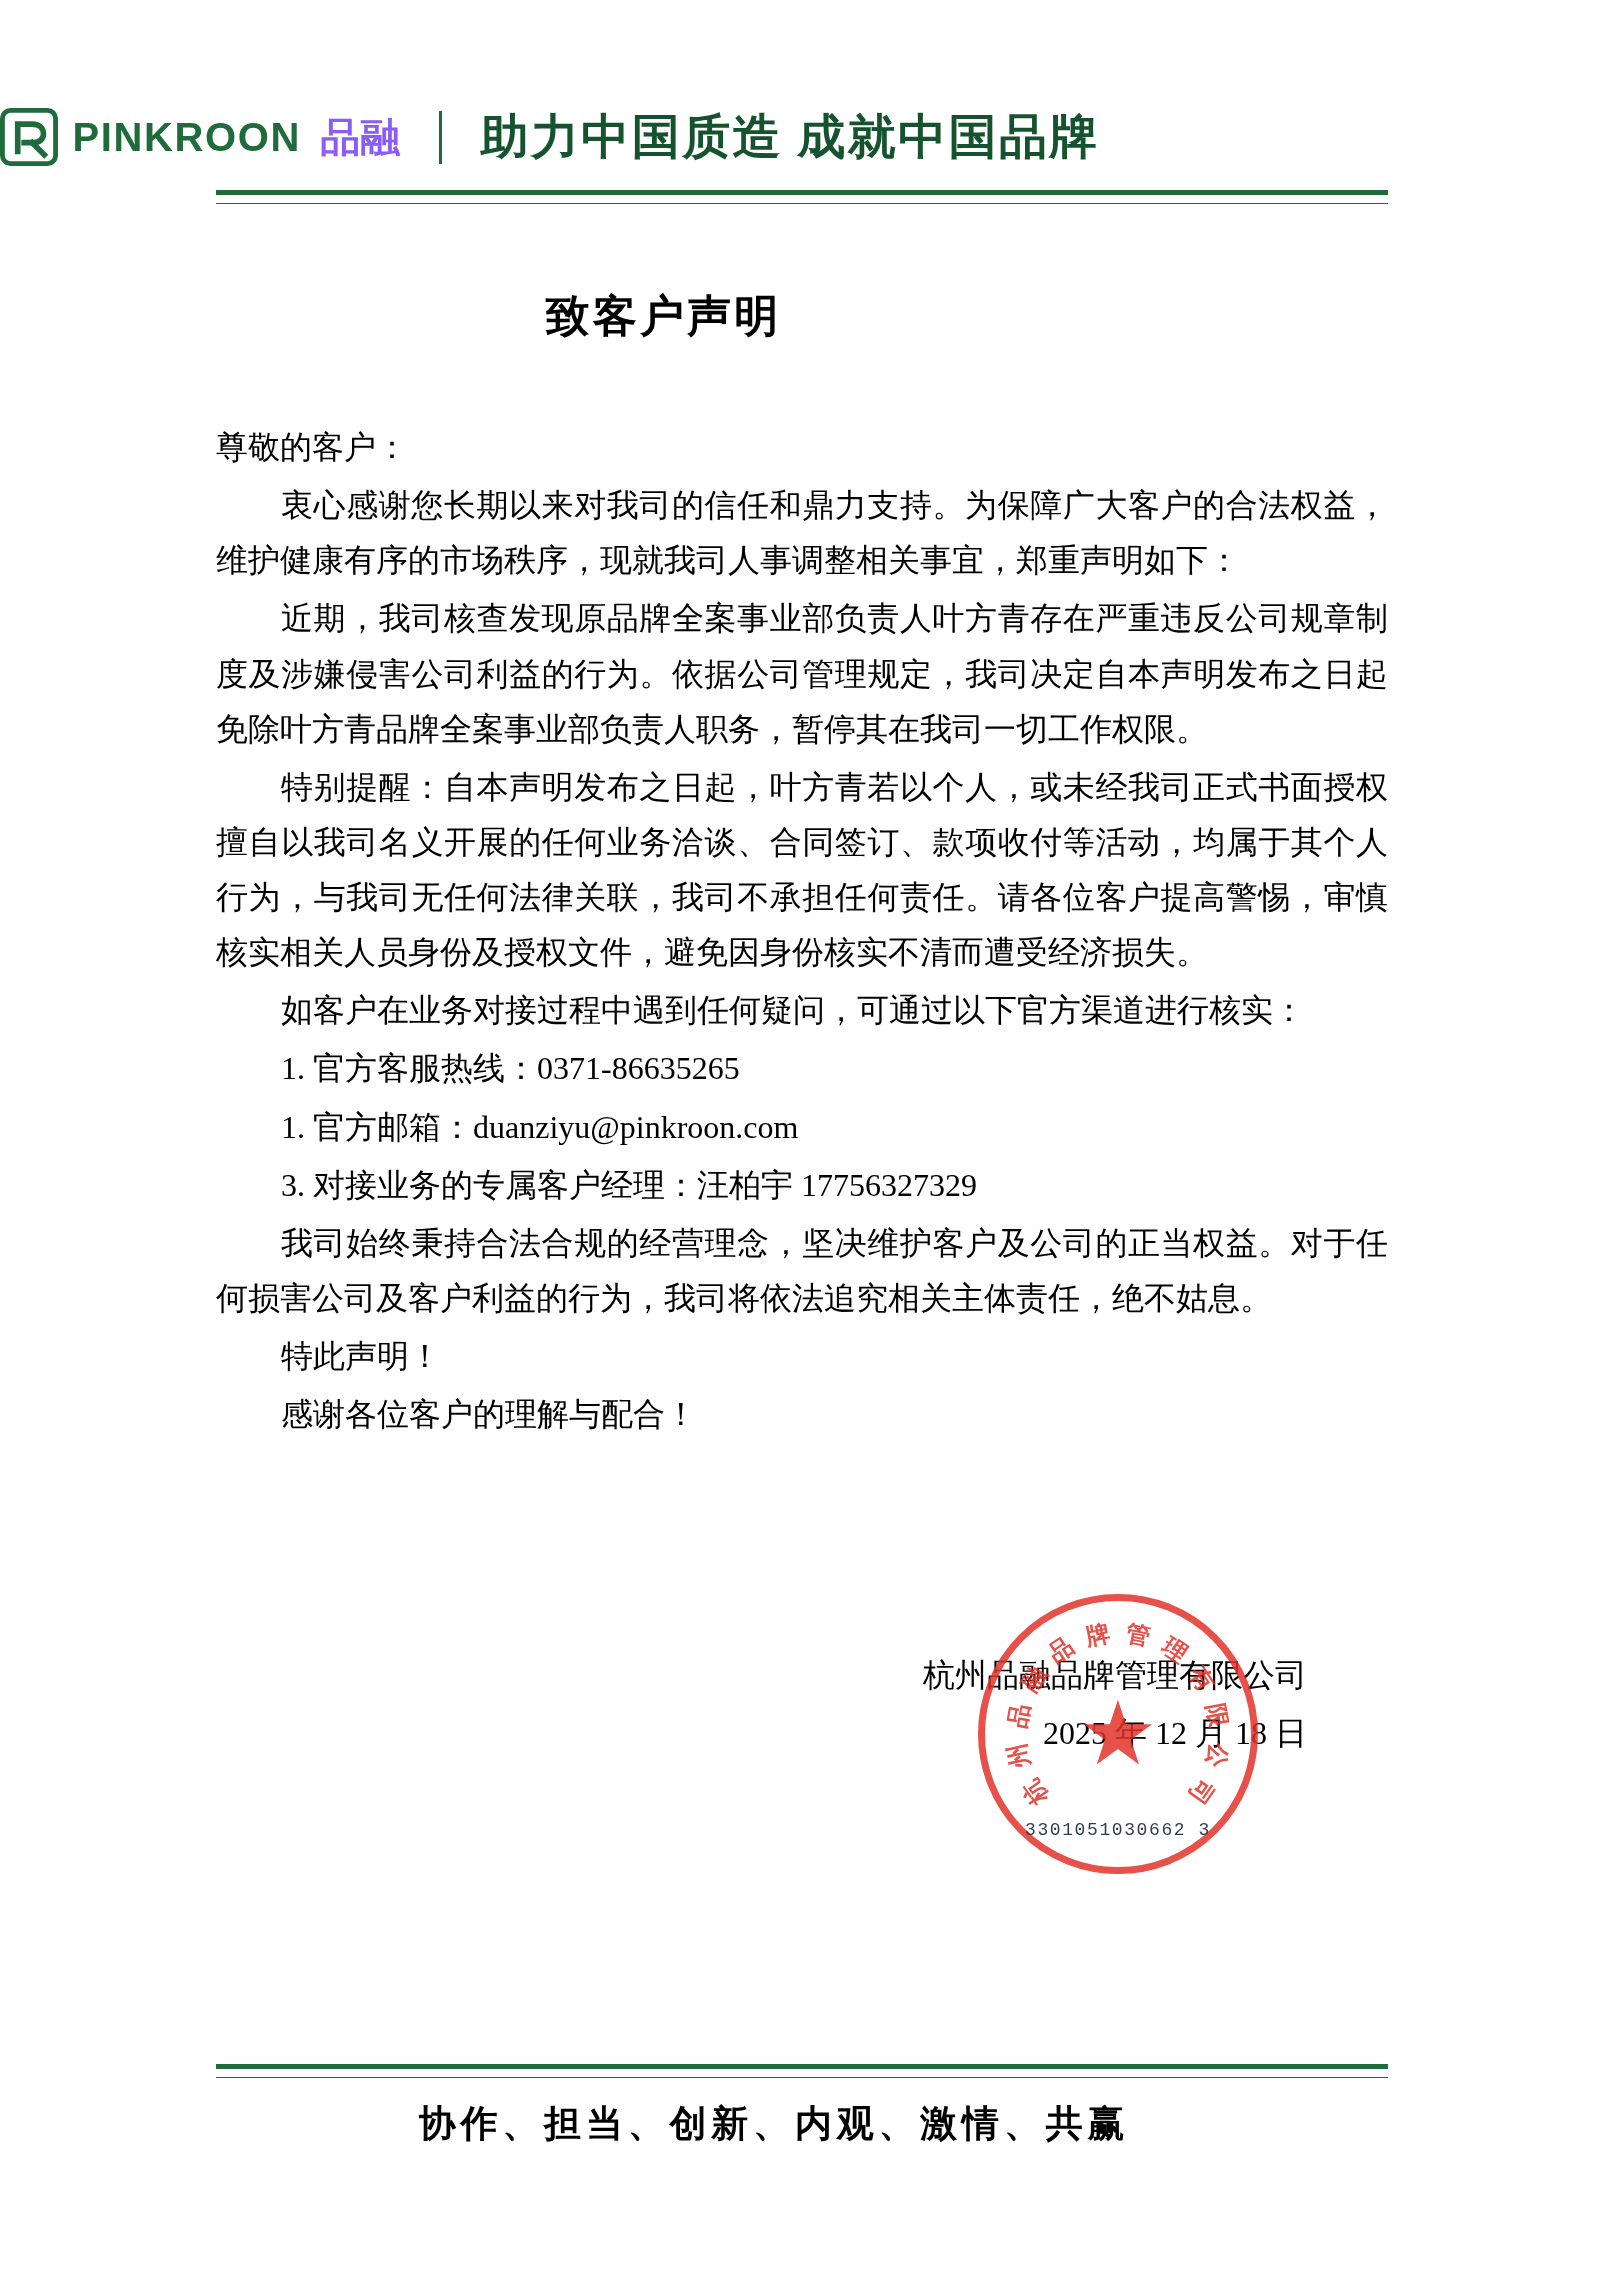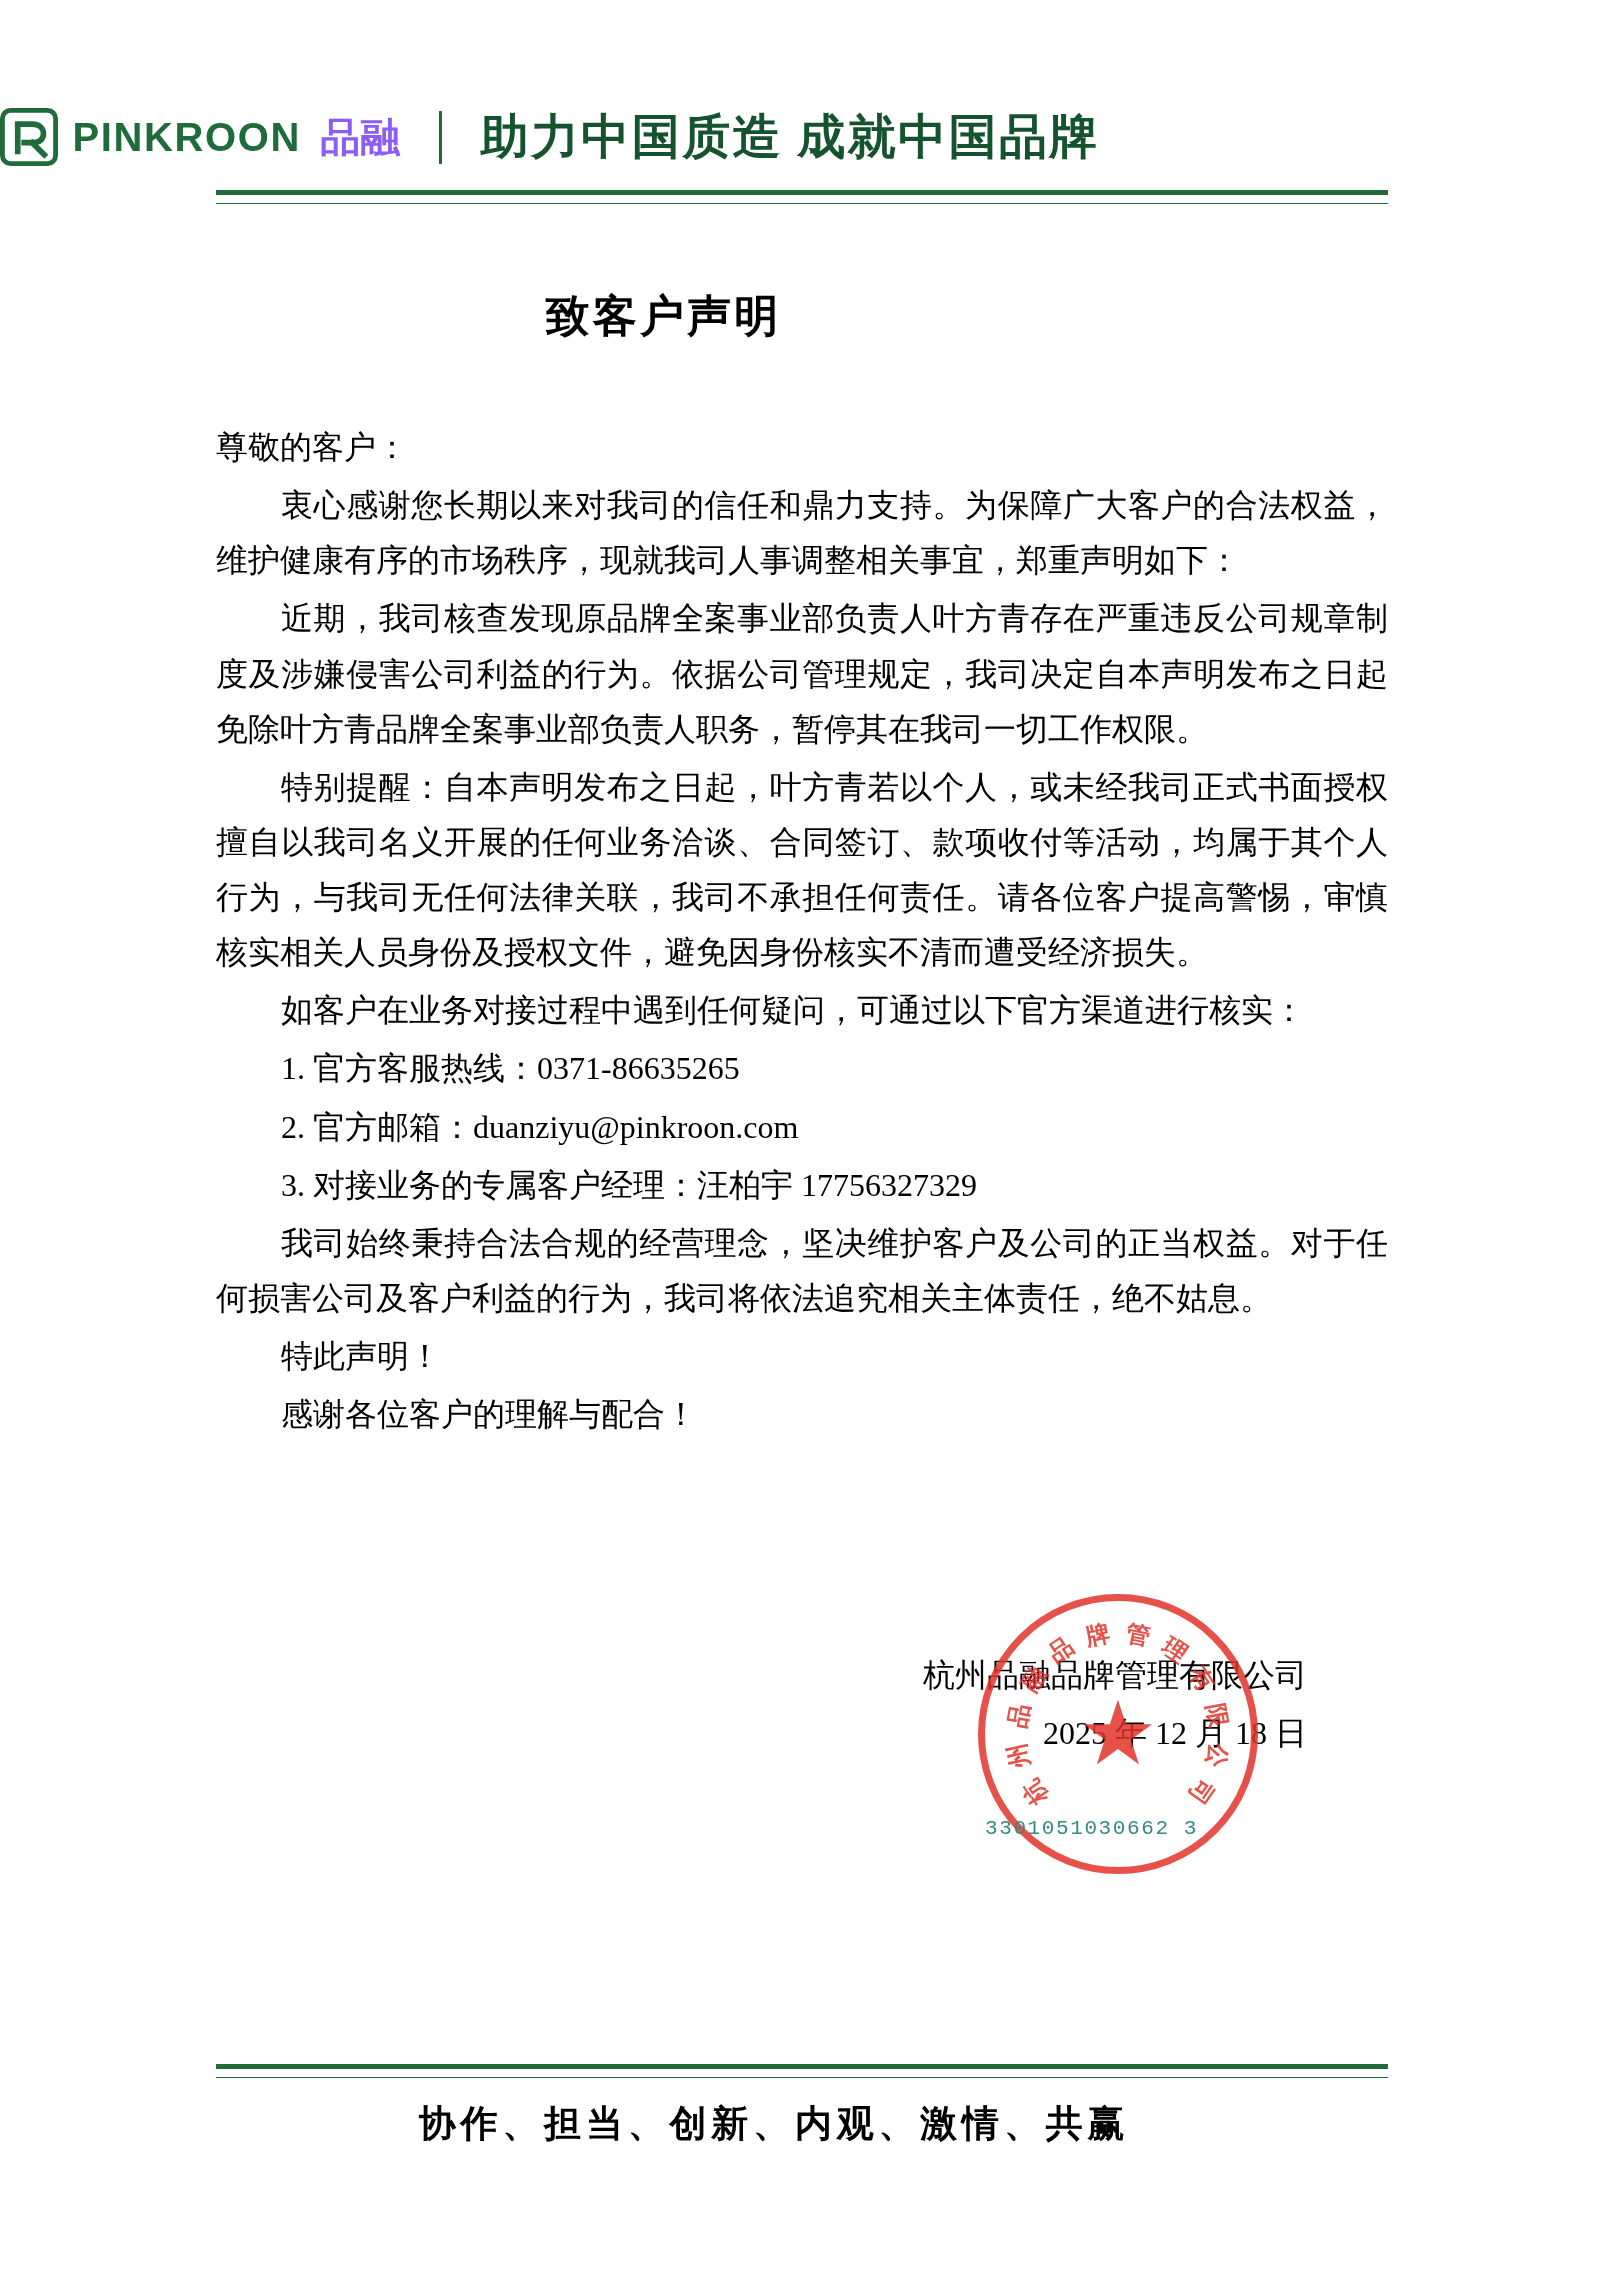--- a/index.html
+++ b/index.html
@@ -172,22 +172,23 @@
     color: #e2332b;
     font-weight: bold;
     transform-origin: 0 0;
     font-family: "Liberation Serif", serif;
   }
   .seal .code {
     position: absolute;
     left: 0;
     bottom: 27.4px;
     width: 100%;
-    font-size: 21px;
-    color: #0f766e;
+    text-align: center;
+    font-size: 18px;
+    color: #0f172a;
     letter-spacing: 1.6px;
     font-family: "Liberation Mono", monospace;
   }
 
   
   .footer-rule {
     position: absolute;
     left: 216px;
     width: 1172px;
     height: 0;
@@ -237,21 +238,21 @@
   <div class="doc-title">致客户声明</div>
 
   <div class="content">
     <p>尊敬的客户：</p>
     <p class="indent">衷心感谢您长期以来对我司的信任和鼎力支持。为保障广大客户的合法权益，维护健康有序的市场秩序，现就我司人事调整相关事宜，郑重声明如下：</p>
     <p class="indent">近期，我司核查发现原品牌全案事业部负责人叶方青存在严重违反公司规章制度及涉嫌侵害公司利益的行为。依据公司管理规定，我司决定自本声明发布之日起免除叶方青品牌全案事业部负责人职务，暂停其在我司一切工作权限。</p>
     <p class="indent">特别提醒：自本声明发布之日起，叶方青若以个人，或未经我司正式书面授权擅自以我司名义开展的任何业务洽谈、合同签订、款项收付等活动，均属于其个人行为，与我司无任何法律关联，我司不承担任何责任。请各位客户提高警惕，审慎核实相关人员身份及授权文件，避免因身份核实不清而遭受经济损失。</p>
     <p class="indent">如客户在业务对接过程中遇到任何疑问，可通过以下官方渠道进行核实：</p>
     <ul class="list">
       <li>1. 官方客服热线：0371-86635265</li>
-      <li>2. 官方邮箱：duanziyu@pinkroon.com</li>
+      <li>1. 官方邮箱：duanziyu@pinkroon.com</li>
       <li>3. 对接业务的专属客户经理：汪柏宇 17756327329</li>
     </ul>
     <p class="indent">我司始终秉持合法合规的经营理念，坚决维护客户及公司的正当权益。对于任何损害公司及客户利益的行为，我司将依法追究相关主体责任，绝不姑息。</p>
     <p class="indent">特此声明！</p>
     <p class="indent">感谢各位客户的理解与配合！</p>
   </div>
 
   <div class="signature">
     <div class="line">杭州品融品牌管理有限公司</div>
     <div class="line">2025 年 12 月 18 日</div>

